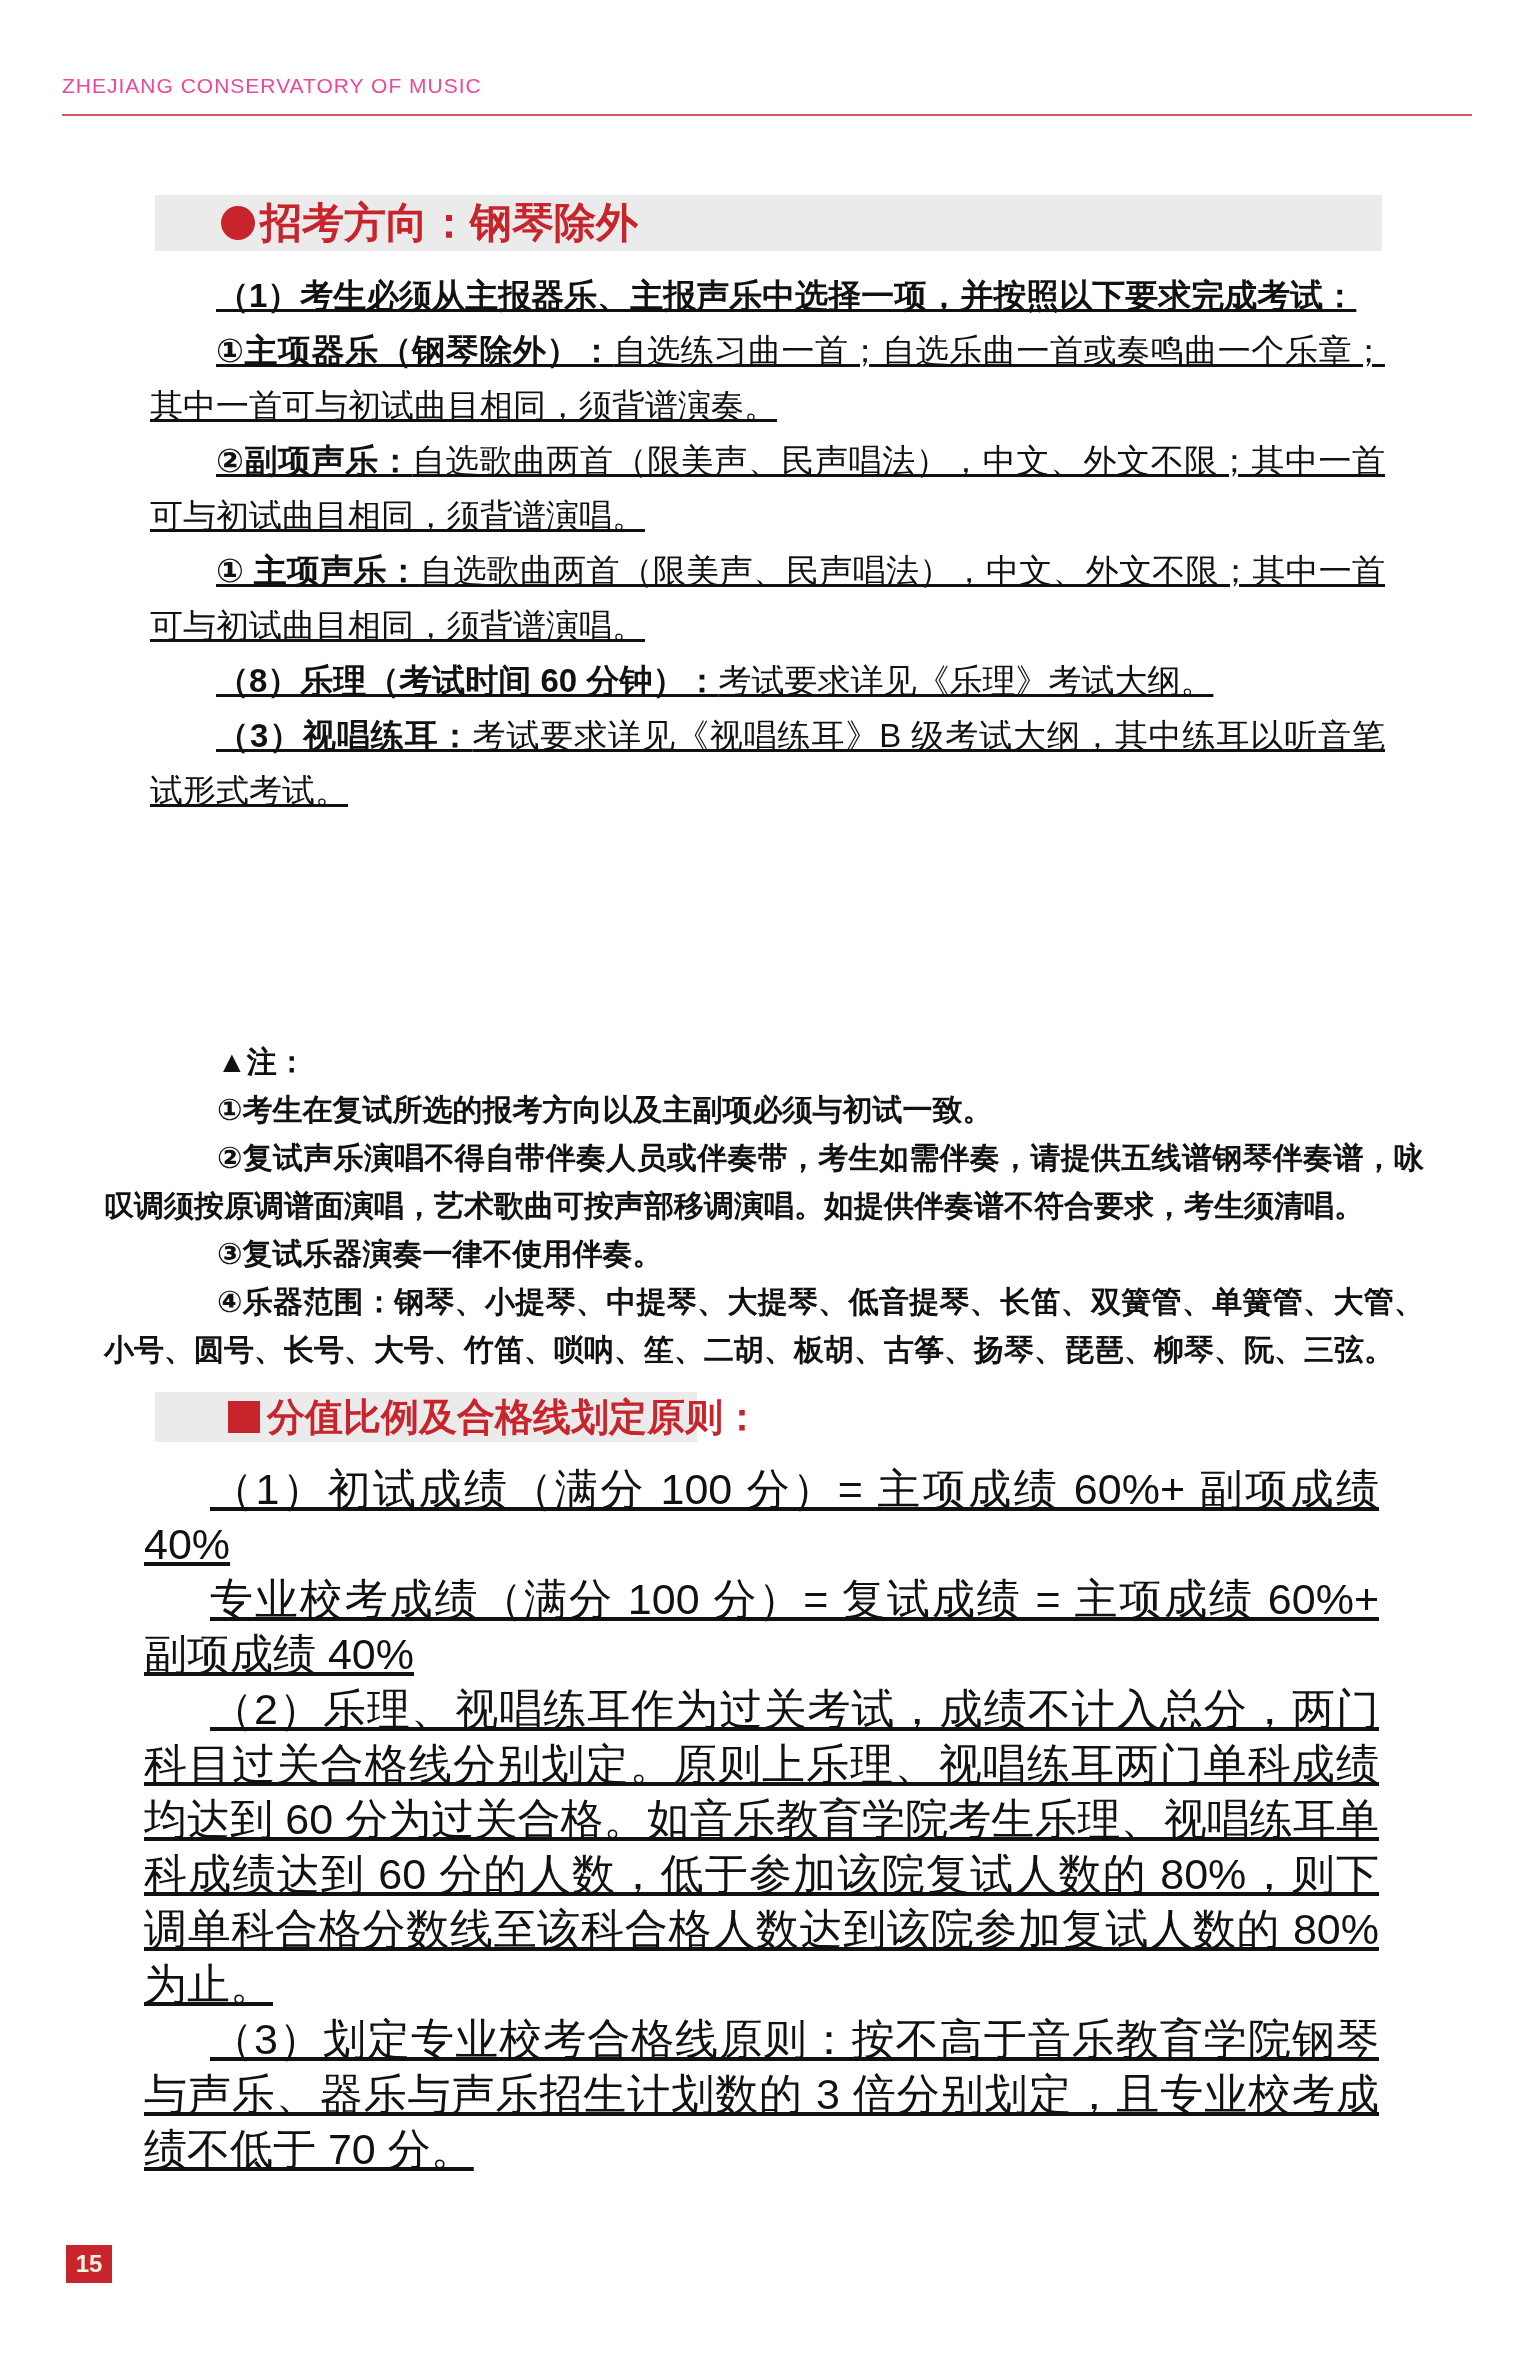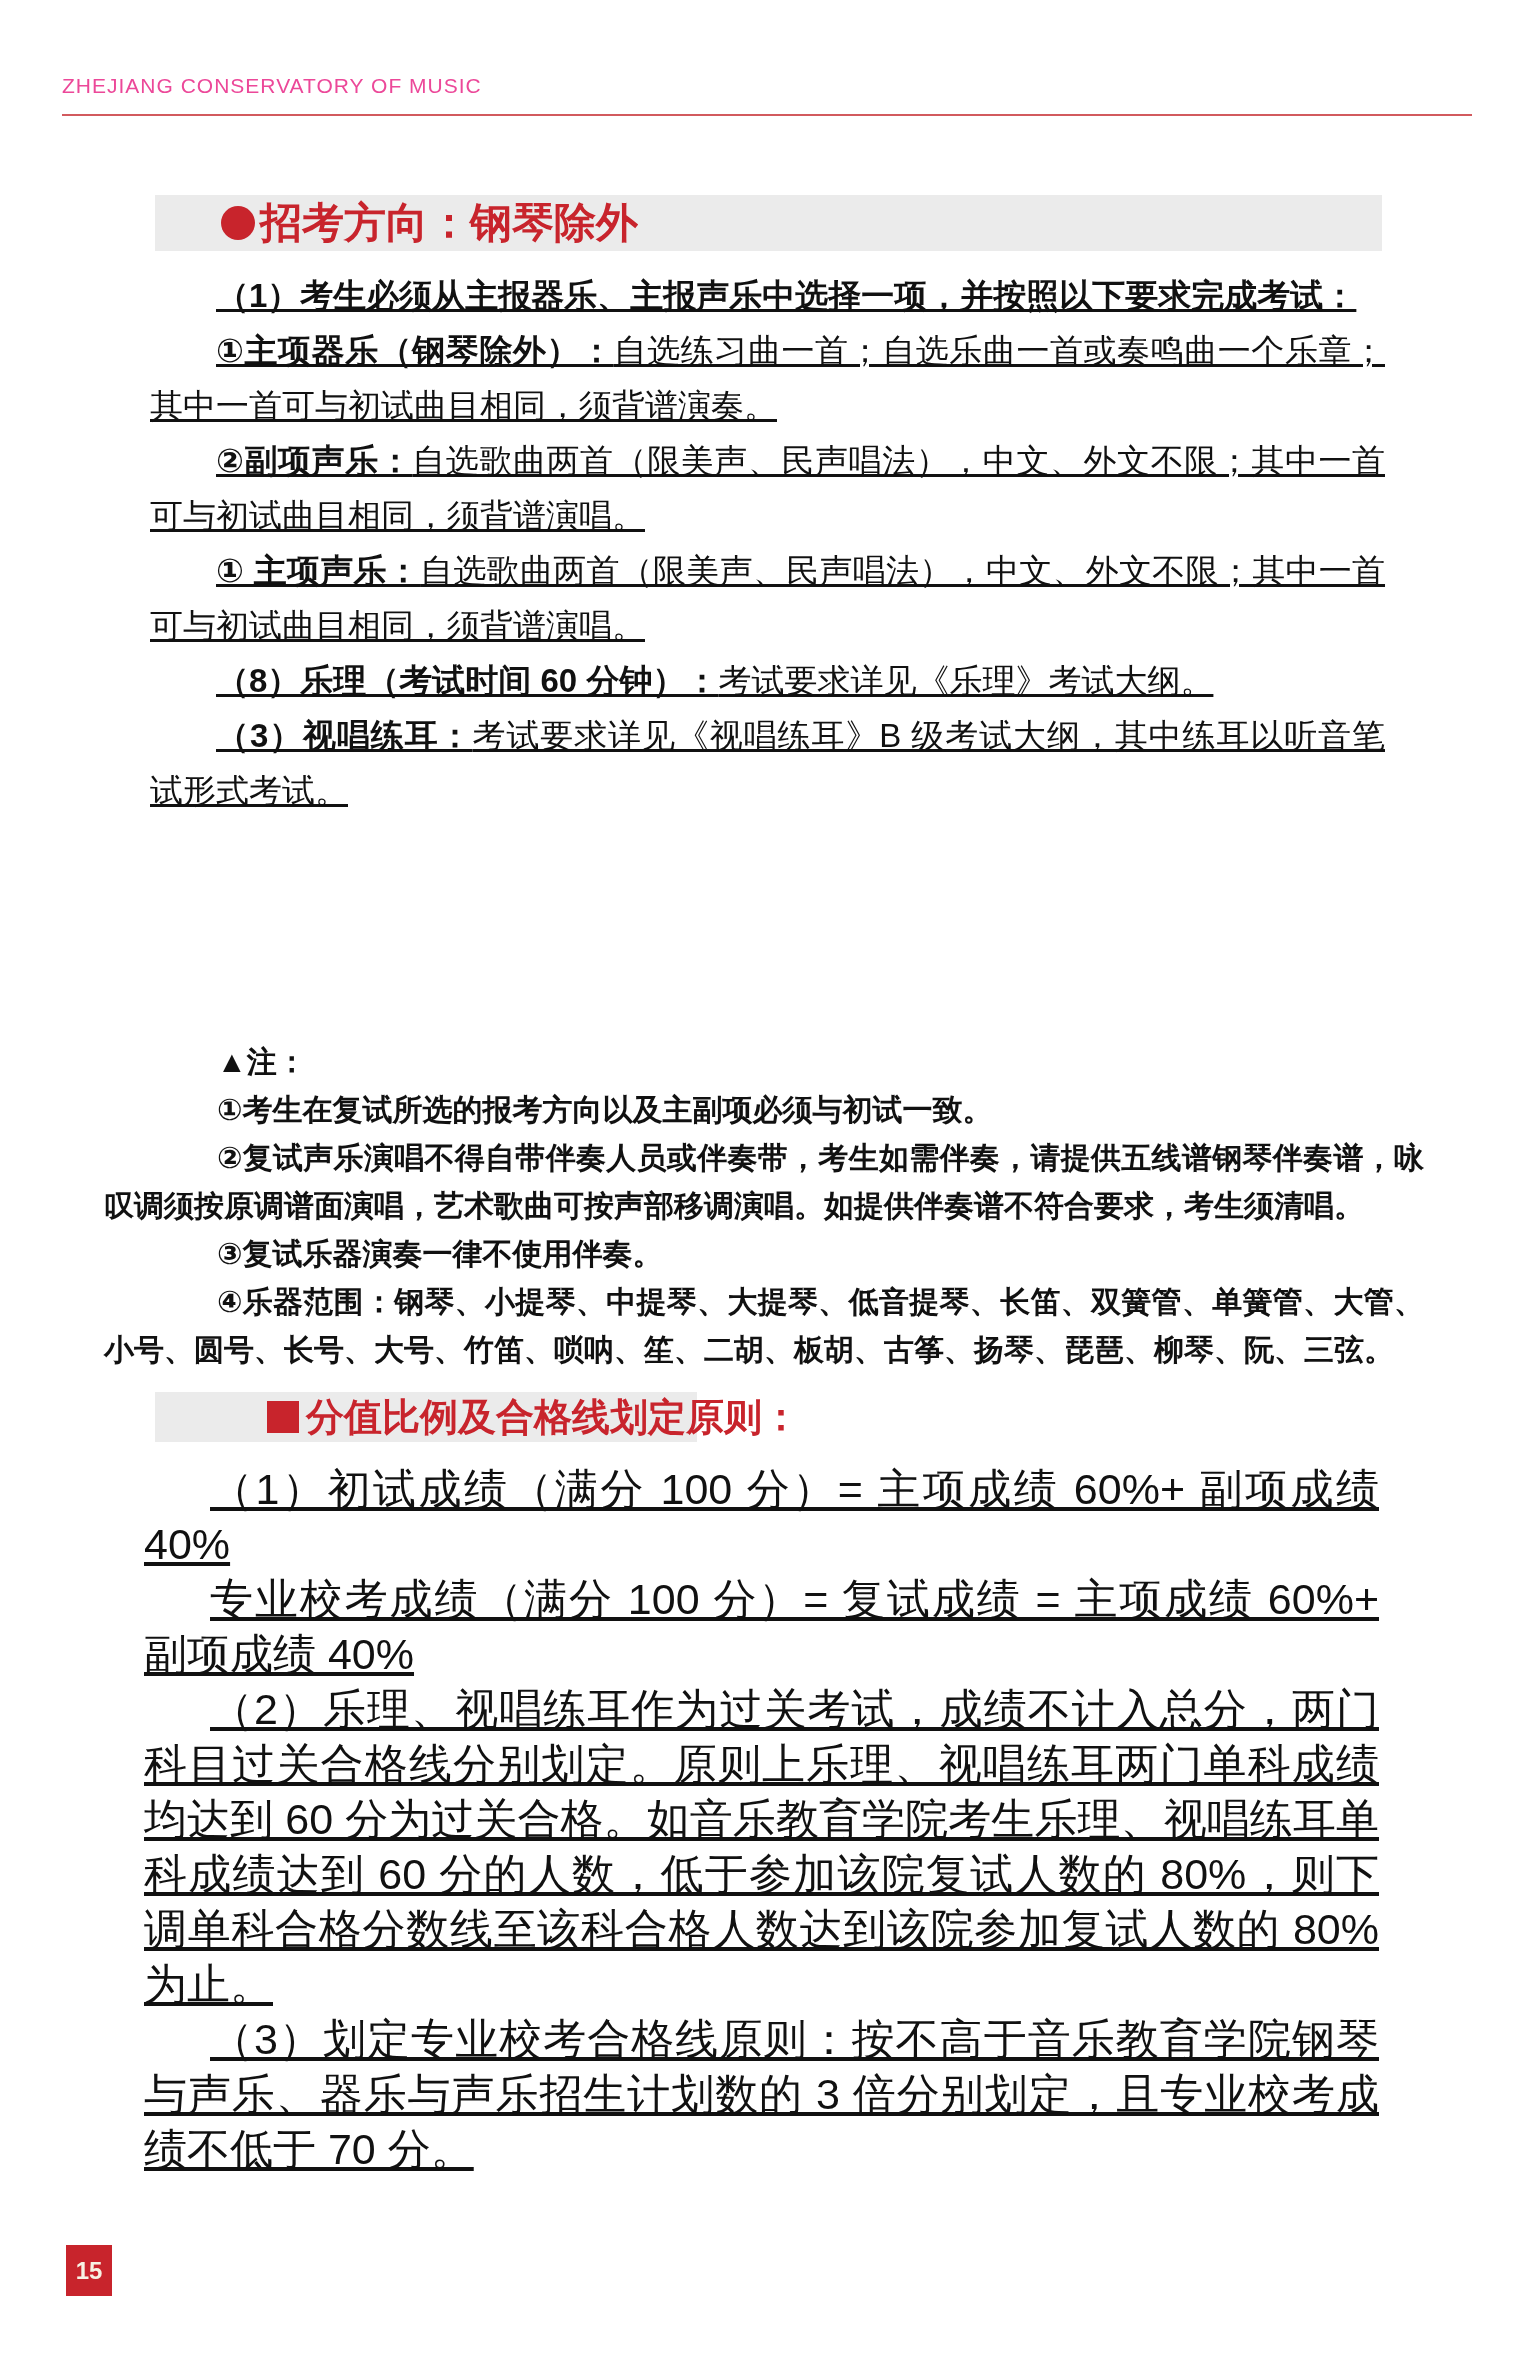--- a/index.html
+++ b/index.html
@@ -15,21 +15,21 @@
   }
   .rule{
     position:absolute;left:62px;top:114px;width:1410px;height:2px;background:#d25a5e;
   }
   
   .banner{
     position:absolute;left:155px;background:#ebebeb;display:flex;align-items:center;
     box-sizing:border-box;
   }
   .banner1{top:195px;width:1227px;height:56px;padding-left:66px;}
-  .banner2{top:1392px;width:542px;height:50px;padding-left:112px;}
+  .banner2{top:1392px;width:542px;height:50px;padding-left:73px;}
   .dot{width:34px;height:34px;border-radius:50%;background:#c8242c;flex:0 0 auto;margin-right:5px;}
   .sq{width:32px;height:32px;background:#c8242c;flex:0 0 auto;margin-right:7px;}
   .banner1 .btitle{font-size:42px;font-weight:bold;color:#c8242c;white-space:nowrap;}
   .banner2 .btitle{font-size:38px;font-weight:bold;color:#c8242c;white-space:nowrap;}
   
   .body1{
     position:absolute;left:150px;top:268px;width:1235px;
     font-size:33px;line-height:55px;text-align:justify;
   }
   .body2{
@@ -44,21 +44,21 @@
   }
   .diamond{color:#c8242c;margin-right:10px;font-size:36px;}
   
   .notes{
     position:absolute;left:104px;top:1038px;width:1320px;
     font-size:30px;line-height:48px;font-weight:bold;text-align:justify;
   }
   .notes p{margin:0;text-indent:113px;}
   
   .pagenum{
-    position:absolute;left:66px;top:2245px;width:46px;height:51px;background:#c8242c;
+    position:absolute;left:66px;top:2245px;width:46px;height:38px;background:#c8242c;
     color:#f7f2e4;display:flex;align-items:center;justify-content:center;
     font-size:24px;font-weight:bold;
   }
 </style>
 </head>
 <body>
 
 <header>
   <div class="brand">ZHEJIANG CONSERVATORY OF MUSIC</div>
   <div class="rule"></div>

